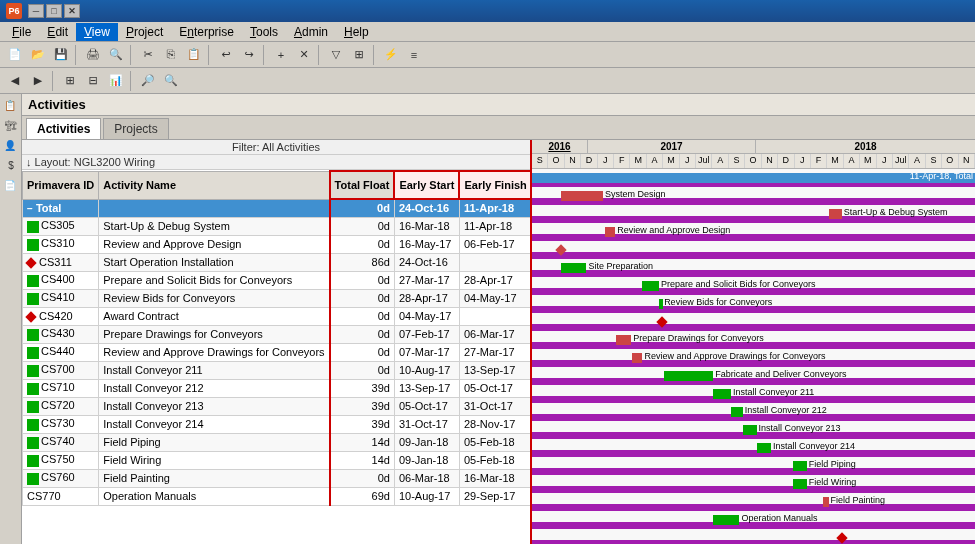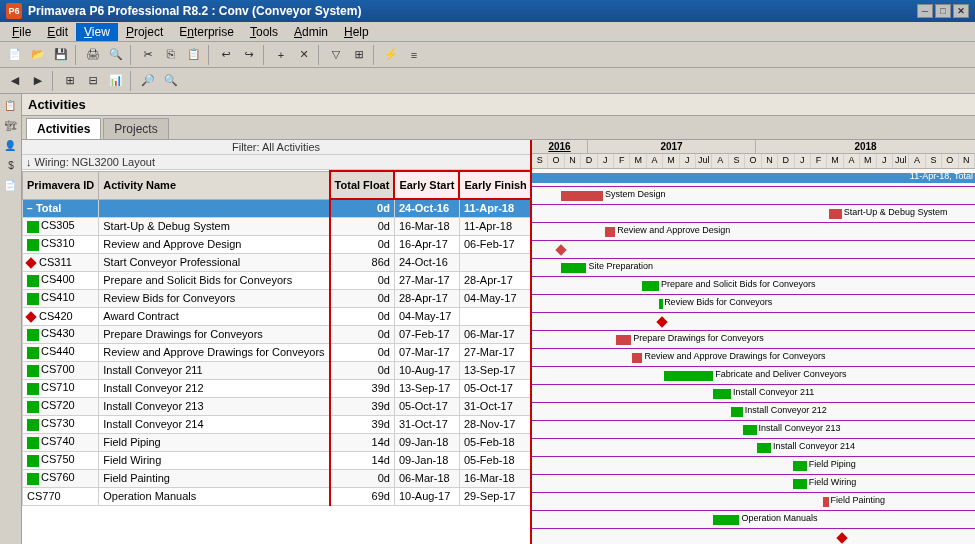--- a/index.html
+++ b/index.html
@@ -66,34 +66,33 @@
 
     
     .act-icon { display: inline-block; width: 12px; height: 12px; margin-right: 2px; vertical-align: middle; }
     .icon-green { background: #00aa00; }
     .icon-red-milestone { width: 8px; height: 8px; background: #cc0000; transform: rotate(45deg); display: inline-block; margin-right: 4px; vertical-align: middle; }
 
     
     .gantt-area { flex: 1; overflow: hidden; display: flex; flex-direction: column; background: white; }
     .gantt-header { background: #e0dcd4; border-bottom: 1px solid #b0b0b0; }
     .gantt-month-cell { border-right: 1px solid #d0d0d0; padding: 1px 1px; font-size: 9px; text-align: center; background: #e8e4dc; min-width: 14px; }
-    .gantt-row { height: 18px; border-bottom: 1px solid #a21caf; position: relative; display: flex; align-items: center; }
+    .gantt-row { height: 18px; border-bottom: 7px solid #a21caf; position: relative; display: flex; align-items: center; }
     .gantt-row:nth-child(even) { background: #f8f8f8; }
 
     .scroll-container { overflow-y: auto; overflow-x: hidden; flex: 1; }
     .scroll-container::-webkit-scrollbar { width: 12px; }
     .scroll-container::-webkit-scrollbar-track { background: #d4d0c8; }
     .scroll-container::-webkit-scrollbar-thumb { background: #a0a0a0; border: 1px solid #888; }
   </style>
 </head>
 <body>
 
 <div class="title-bar">
   <div class="app-icon">P6</div>
-  <span class="title-text">Primavera P6 Professional R8.2 : Conv (Conveyor System)</span>
   <div class="win-buttons">
     <div class="win-btn">─</div>
     <div class="win-btn">□</div>
     <div class="win-btn">✕</div>
   </div>
 </div>
 
 <div class="menu-bar">
   <div class="menu-item"><u>F</u>ile</div>
   <div class="menu-item"><u>E</u>dit</div>
@@ -156,21 +155,21 @@
     <div class="activities-header">Activities</div>
     <div class="tab-bar">
       <div class="tab active">Activities</div>
       <div class="tab">Projects</div>
     </div>
 
     <div class="content-area">
 
       <div class="grid-area">
         <div class="filter-bar">Filter: All Activities</div>
-        <div class="layout-bar">↓ Wiring: NGL3200 Layout</div>
+        <div class="layout-bar">↓ Layout: NGL3200 Wiring</div>
         <div class="scroll-container">
           <table class="grid-table">
             <thead>
               <tr>
                 <th class="col-activity" style="text-align:left;">Primavera ID</th>
                 <th class="col-name" style="text-align:left;">Activity Name</th>
                 <th class="col-float th-red-group">Total Float</th>
                 <th class="col-start th-red-group" style="background:#ffeeee;">Early Start</th>
                 <th class="col-finish th-red-group" style="background:#ffeeee;">Early Finish</th>
               </tr>
@@ -187,26 +186,26 @@
                   <td class="col-activity"><span class="act-icon icon-green"></span>CS305</td>
                   <td class="col-name">Start-Up &amp; Debug System</td>
                   <td class="col-float" style="text-align: right; border-left: 2px solid rgb(204, 0, 0);">0d</td>
                   <td class="col-start" style="border-left: 1px solid rgb(204, 0, 0);">16-Mar-18</td>
                   <td class="col-finish" style="border-right: 2px solid rgb(204, 0, 0);">11-Apr-18</td>
                 </tr>
                 <tr>
                   <td class="col-activity"><span class="act-icon icon-green"></span>CS310</td>
                   <td class="col-name">Review and Approve Design</td>
                   <td class="col-float" style="text-align: right; border-left: 2px solid rgb(204, 0, 0);">0d</td>
-                  <td class="col-start" style="border-left: 1px solid rgb(204, 0, 0);">16-Apr-17</td>
+                  <td class="col-start" style="border-left: 1px solid rgb(204, 0, 0);">16-May-17</td>
                   <td class="col-finish" style="border-right: 2px solid rgb(204, 0, 0);">06-Feb-17</td>
                 </tr>
                 <tr>
                   <td class="col-activity"><span class="icon-red-milestone"></span>CS311</td>
-                  <td class="col-name">Start Conveyor Professional</td>
+                  <td class="col-name">Start Operation Installation</td>
                   <td class="col-float" style="text-align: right; border-left: 2px solid rgb(204, 0, 0);">86d</td>
                   <td class="col-start" style="border-left: 1px solid rgb(204, 0, 0);">24-Oct-16</td>
                   <td class="col-finish" style="border-right: 2px solid rgb(204, 0, 0);"></td>
                 </tr>
                 <tr>
                   <td class="col-activity"><span class="act-icon icon-green"></span>CS400</td>
                   <td class="col-name">Prepare and Solicit Bids for Conveyors</td>
                   <td class="col-float" style="text-align: right; border-left: 2px solid rgb(204, 0, 0);">0d</td>
                   <td class="col-start" style="border-left: 1px solid rgb(204, 0, 0);">27-Mar-17</td>
                   <td class="col-finish" style="border-right: 2px solid rgb(204, 0, 0);">28-Apr-17</td>

